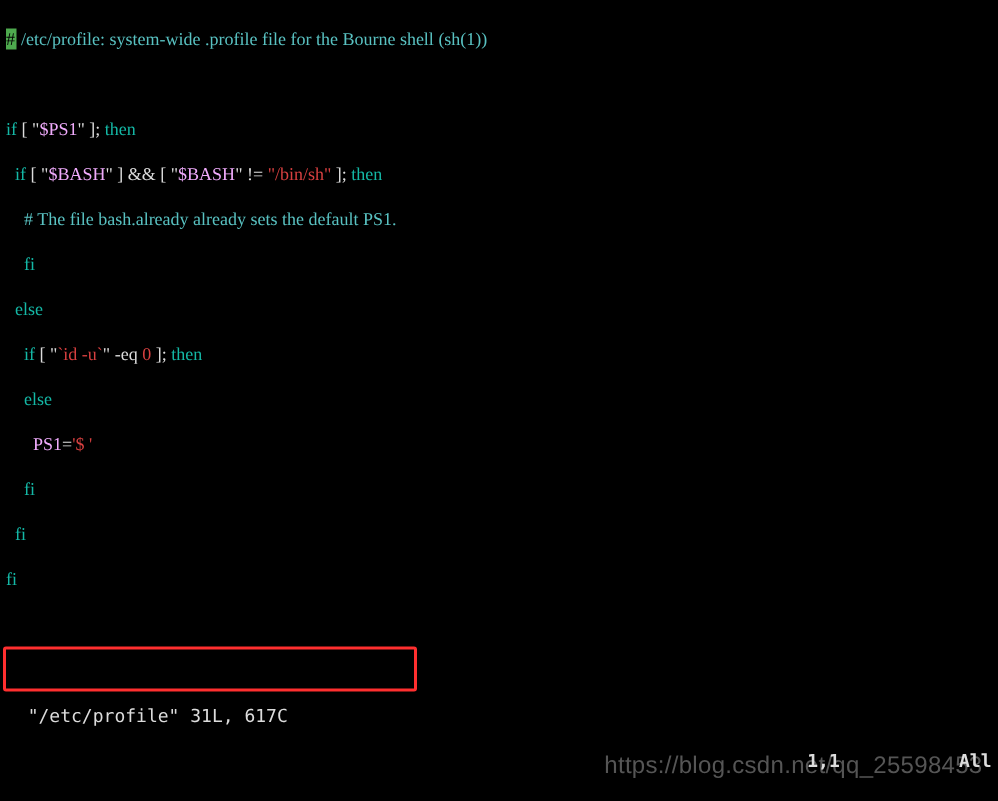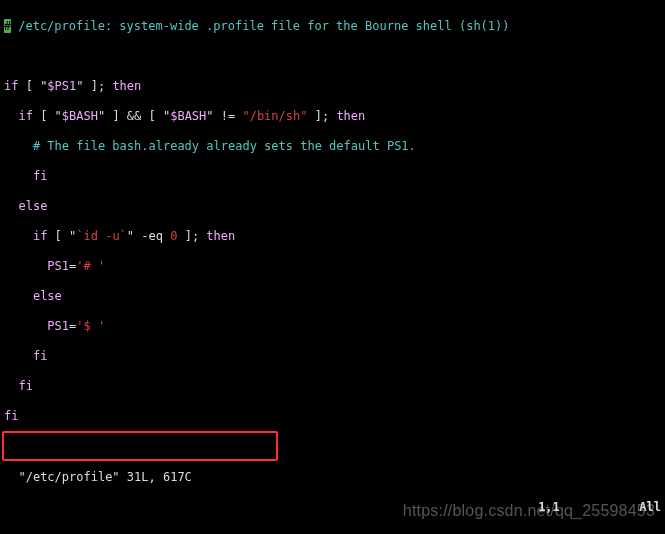--- a/index.html
+++ b/index.html
@@ -14,24 +14,24 @@
     font-family: "DejaVu Sans Mono", "Consolas", monospace;
     font-size: 12px;
     line-height: 15px;
     color: #cccccc;
     position: relative;
   }
   .code-area {
     padding: 4px 4px 0 4px;
     white-space: pre;
   }
-  .line { display: block; min-height: 15px; }
+  .line { display: block; min-height: 15px; font-family: Liberation Serif, serif; }
   
   .c-cyan    { color: #59c2c2; }  
-  .c-yellow  { color: #f0abfc; }  
+  .c-yellow  { color: #14b8a6; }  
   .c-purple  { color: #f0abfc; }  
   .c-red     { color: #d84040; }  
   .c-white   { color: #dcdcdc; }  
   .cursor-cell {
     background: #4eaa4e;
     color: #000;
     display: inline-block;
     width: 7px;
     height: 14px;
     vertical-align: text-bottom;
@@ -66,21 +66,20 @@
 
 <div class="code-area">
 <span class="line"><span class="cursor-cell">#</span><span class="c-cyan"> /etc/profile: system-wide .profile file for the Bourne shell (sh(1))</span></span>
 <span class="line"></span>
 <span class="line"><span class="c-yellow">if</span><span class="c-white"> [ "</span><span class="c-purple">$PS1</span><span class="c-white">" ]; </span><span class="c-yellow">then</span></span>
 <span class="line"><span>  </span><span class="c-yellow">if</span><span class="c-white"> [ "</span><span class="c-purple">$BASH</span><span class="c-white">" ] &amp;&amp; [ "</span><span class="c-purple">$BASH</span><span class="c-white">" != </span><span class="c-red">"/bin/sh"</span><span class="c-white"> ]; </span><span class="c-yellow">then</span></span>
 <span class="line"><span class="c-cyan">    # The file bash.already already sets the default PS1.</span></span>
 <span class="line"><span>    </span><span class="c-yellow">fi</span></span>
 <span class="line"><span>  </span><span class="c-yellow">else</span></span>
 <span class="line"><span>    </span><span class="c-yellow">if</span><span class="c-white"> [ "</span><span class="c-red">`id -u`</span><span class="c-white">" -eq </span><span class="c-red">0</span><span class="c-white"> ]; </span><span class="c-yellow">then</span></span>
-<span class="line"><span>      </span><span class="c-purple">PS1</span><span class="c-white">=</span><span class="c-red">'# '</span></span>
 <span class="line"><span>    </span><span class="c-yellow">else</span></span>
 <span class="line"><span>      </span><span class="c-purple">PS1</span><span class="c-white">=</span><span class="c-red">'$ '</span></span>
 <span class="line"><span>    </span><span class="c-yellow">fi</span></span>
 <span class="line"><span>  </span><span class="c-yellow">fi</span></span>
 <span class="line"><span class="c-yellow">fi</span></span>
 
 
 
 
 

